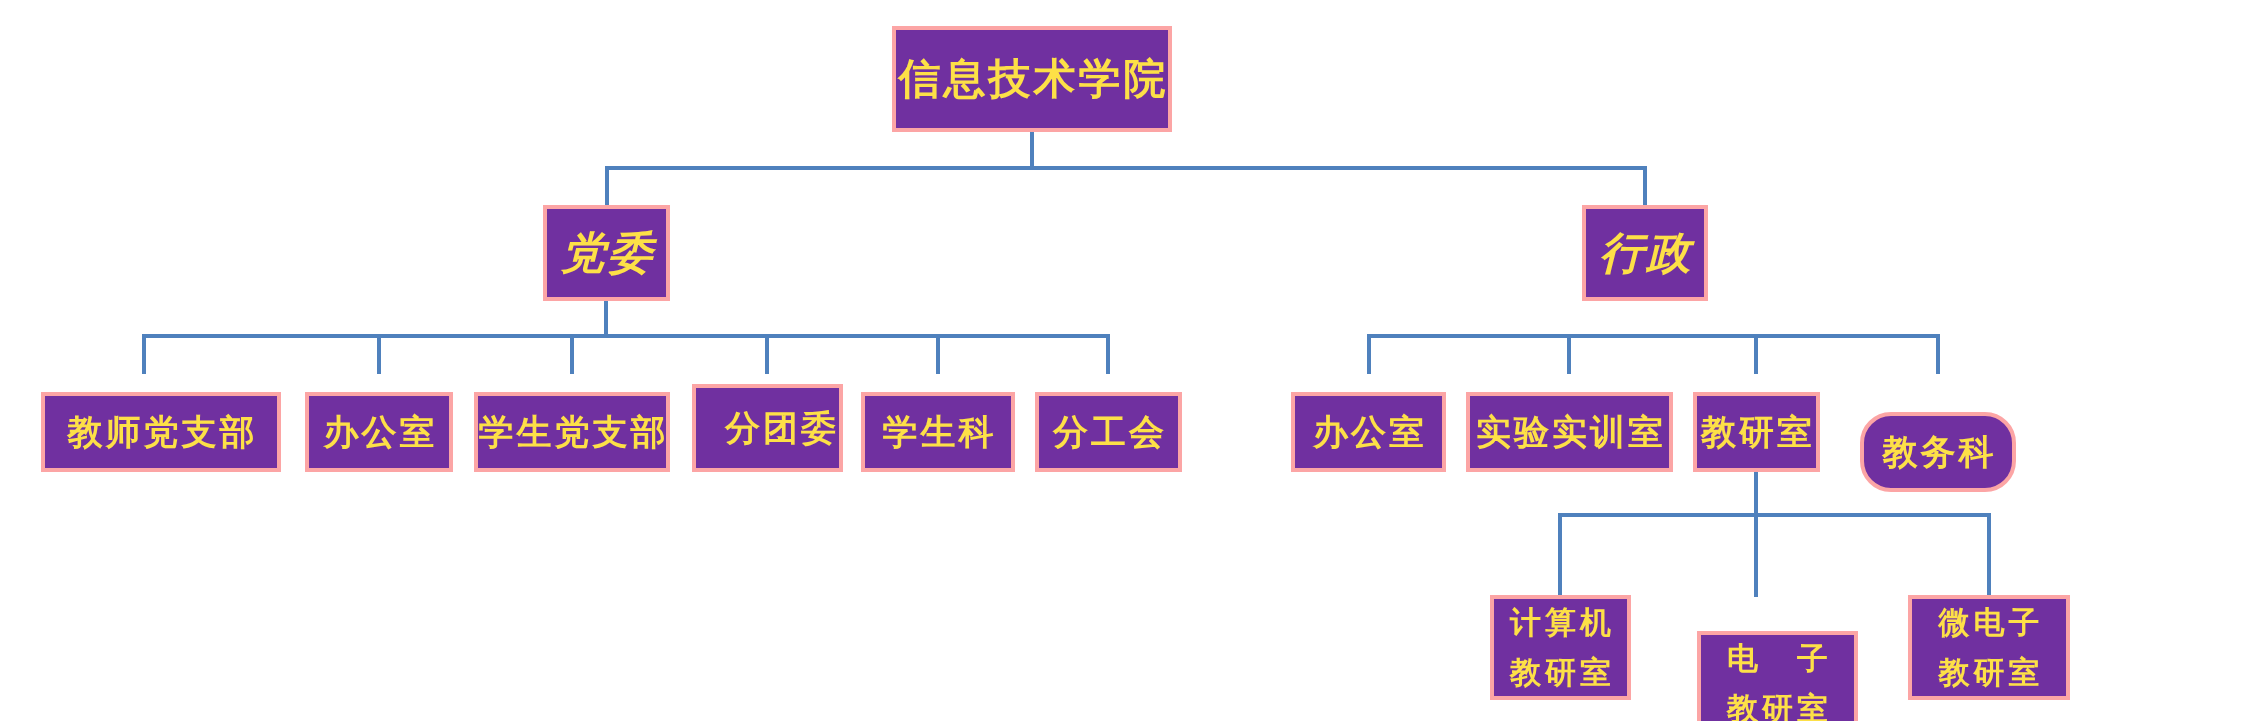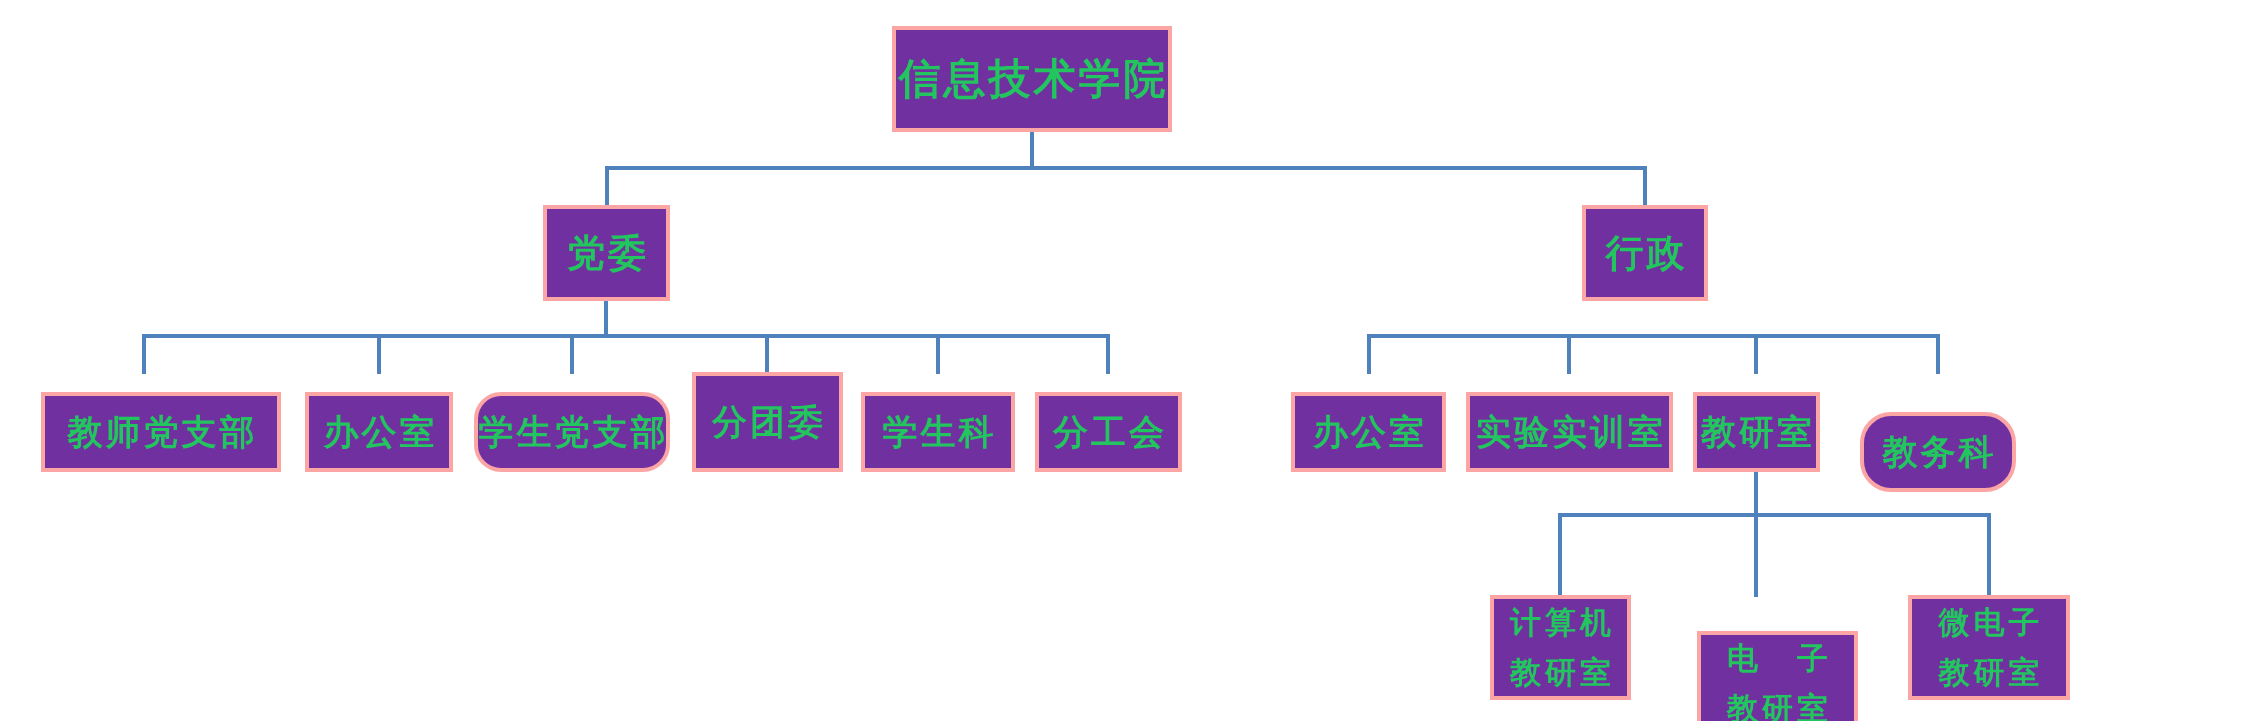--- a/index.html
+++ b/index.html
@@ -9,43 +9,44 @@
     height: 721px;
     background: #ffffff;
     overflow: hidden;
     font-family: "Liberation Sans", sans-serif;
   }
   .node {
     position: absolute;
     box-sizing: border-box;
     background: #7030A0;
     border: 4px solid #fca5a5;
-    color: #22c55e;
+    color: #fde047;
     display: flex;
     flex-direction: column;
     align-items: center;
     justify-content: center;
     text-align: center;
     white-space: nowrap;
   }
   .lvl1 {
     border-width: 4px;
     font-family: "Liberation Sans", sans-serif;
     font-weight: bold;
     font-size: 42px;
     letter-spacing: 3px;
     text-indent: 3px;
   }
   .lvl2 {
     border-width: 4px;
     font-family: "Liberation Sans", sans-serif;
     font-weight: bold;
-    font-size: 38px;
+    font-size: 44px;
     letter-spacing: 3px;
     text-indent: 3px;
+    font-style: italic;
   }
   .lvl3 {
     font-family: "Liberation Serif", serif;
     font-weight: bold;
     font-size: 35px;
     letter-spacing: 3px;
     text-indent: 3px;
     margin-top: 20px;
   }
   .lvl4 {
@@ -61,22 +62,22 @@
   .seg.h { height: 4px; }
   .seg.v { width: 4px; }
 
   
   #n-root   { left: 892px;  top: 26px;  width: 280px; height: 106px; }
   #n-party  { left: 543px;  top: 205px; width: 127px; height: 96px; }
   #n-admin  { left: 1582px; top: 205px; width: 126px; height: 96px; }
 
   #n-p0 { left: 41px;   top: 372px; width: 240px; height: 80px; }
   #n-p1 { left: 305px;  top: 372px; width: 148px; height: 80px; }
-  #n-p2 { left: 474px;  top: 372px; width: 196px; height: 80px; border-radius: 27px; }
-  #n-p3 { left: 692px;  top: 352px; width: 151px; height: 100px; }
+  #n-p2 { left: 474px;  top: 372px; width: 196px; height: 80px; }
+  #n-p3 { left: 692px;  top: 364px; width: 151px; height: 88px; align-items: flex-end; }
   #n-p4 { left: 861px;  top: 372px; width: 154px; height: 80px; align-items: center; }
   #n-p5 { left: 1035px; top: 372px; width: 147px; height: 80px; }
 
   #n-a0 { left: 1291px; top: 372px; width: 155px; height: 80px; }
   #n-a1 { left: 1466px; top: 372px; width: 207px; height: 80px; }
   #n-a2 { left: 1693px; top: 372px; width: 127px; height: 80px; }
   #n-a3 { left: 1860px; top: 392px; width: 156px; height: 80px; border-radius: 31px; }
 
   #n-t0 { left: 1490px; top: 595px; width: 141px; height: 105px; }
   #n-t1 { left: 1697px; top: 595px; width: 161px; height: 105px; margin-top: 36px; }

